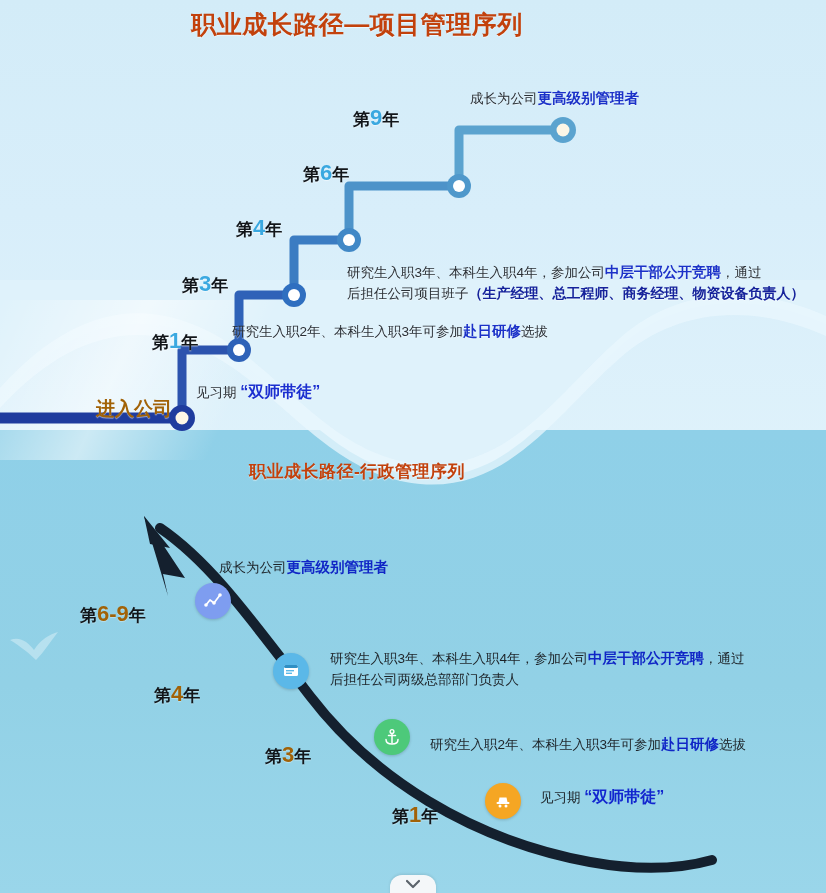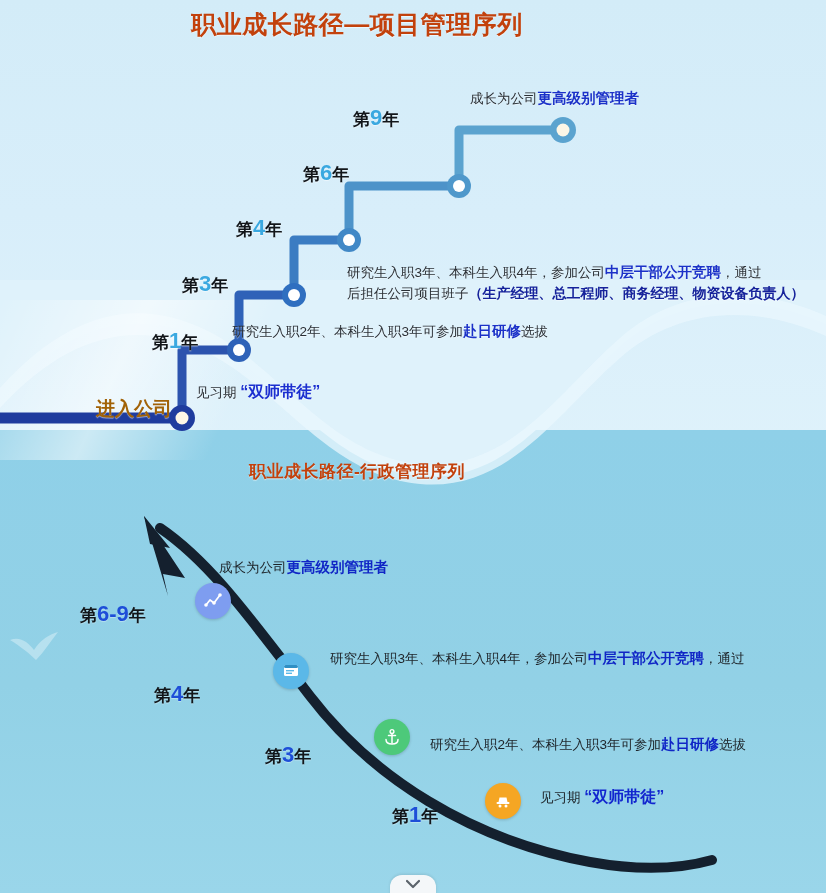--- a/index.html
+++ b/index.html
@@ -65,21 +65,21 @@
     position:absolute;width:36px;height:36px;border-radius:50%;
     display:flex;align-items:center;justify-content:center;
     box-shadow:0 1px 3px rgba(0,0,0,.18);
   }
   .ico svg{display:block;}
 
   .yr2{
     position:absolute;font-weight:bold;font-size:17px;color:#12161a;
     white-space:nowrap;text-shadow:0 1px 1px rgba(255,255,255,.35);
   }
-  .yr2 .n{font-size:22px;color:#1d4ed8;}
+  .yr2 .n{font-size:22px;color:#a16207;}
 
   .note2{
     position:absolute;font-size:13.5px;color:#1d2328;white-space:nowrap;
     line-height:21px;
   }
   .note2 b{color:#1026c6;font-weight:bold;font-size:14.5px;}
   .note2 .qt{color:#1226cf;font-weight:bold;font-size:16px;}
 
   
   .scroll-cue{
@@ -244,20 +244,21 @@
   </div>
 
   <div class="note2" style="left:219px;top:557px;">
     <span>成长为公司</span><b>更高级别管理者</b>
   </div>
 
   <div class="note2" style="left:330px;top:648px;">
     <div>
       <span>研究生入职3年、本科生入职4年，参加公司</span><b>中层干部公开竞聘</b><span>，通过</span>
     </div>
+    <div>后担任公司两级总部部门负责人</div>
   </div>
 
   <div class="note2" style="left:430px;top:734px;">
     <span>研究生入职2年、本科生入职3年可参加</span><b>赴日研修</b><span>选拔</span>
   </div>
 
   <div class="note2" style="left:540px;top:786px;">
     <span>见习期</span>
     <span class="qt">“双师带徒”</span>
   </div>

